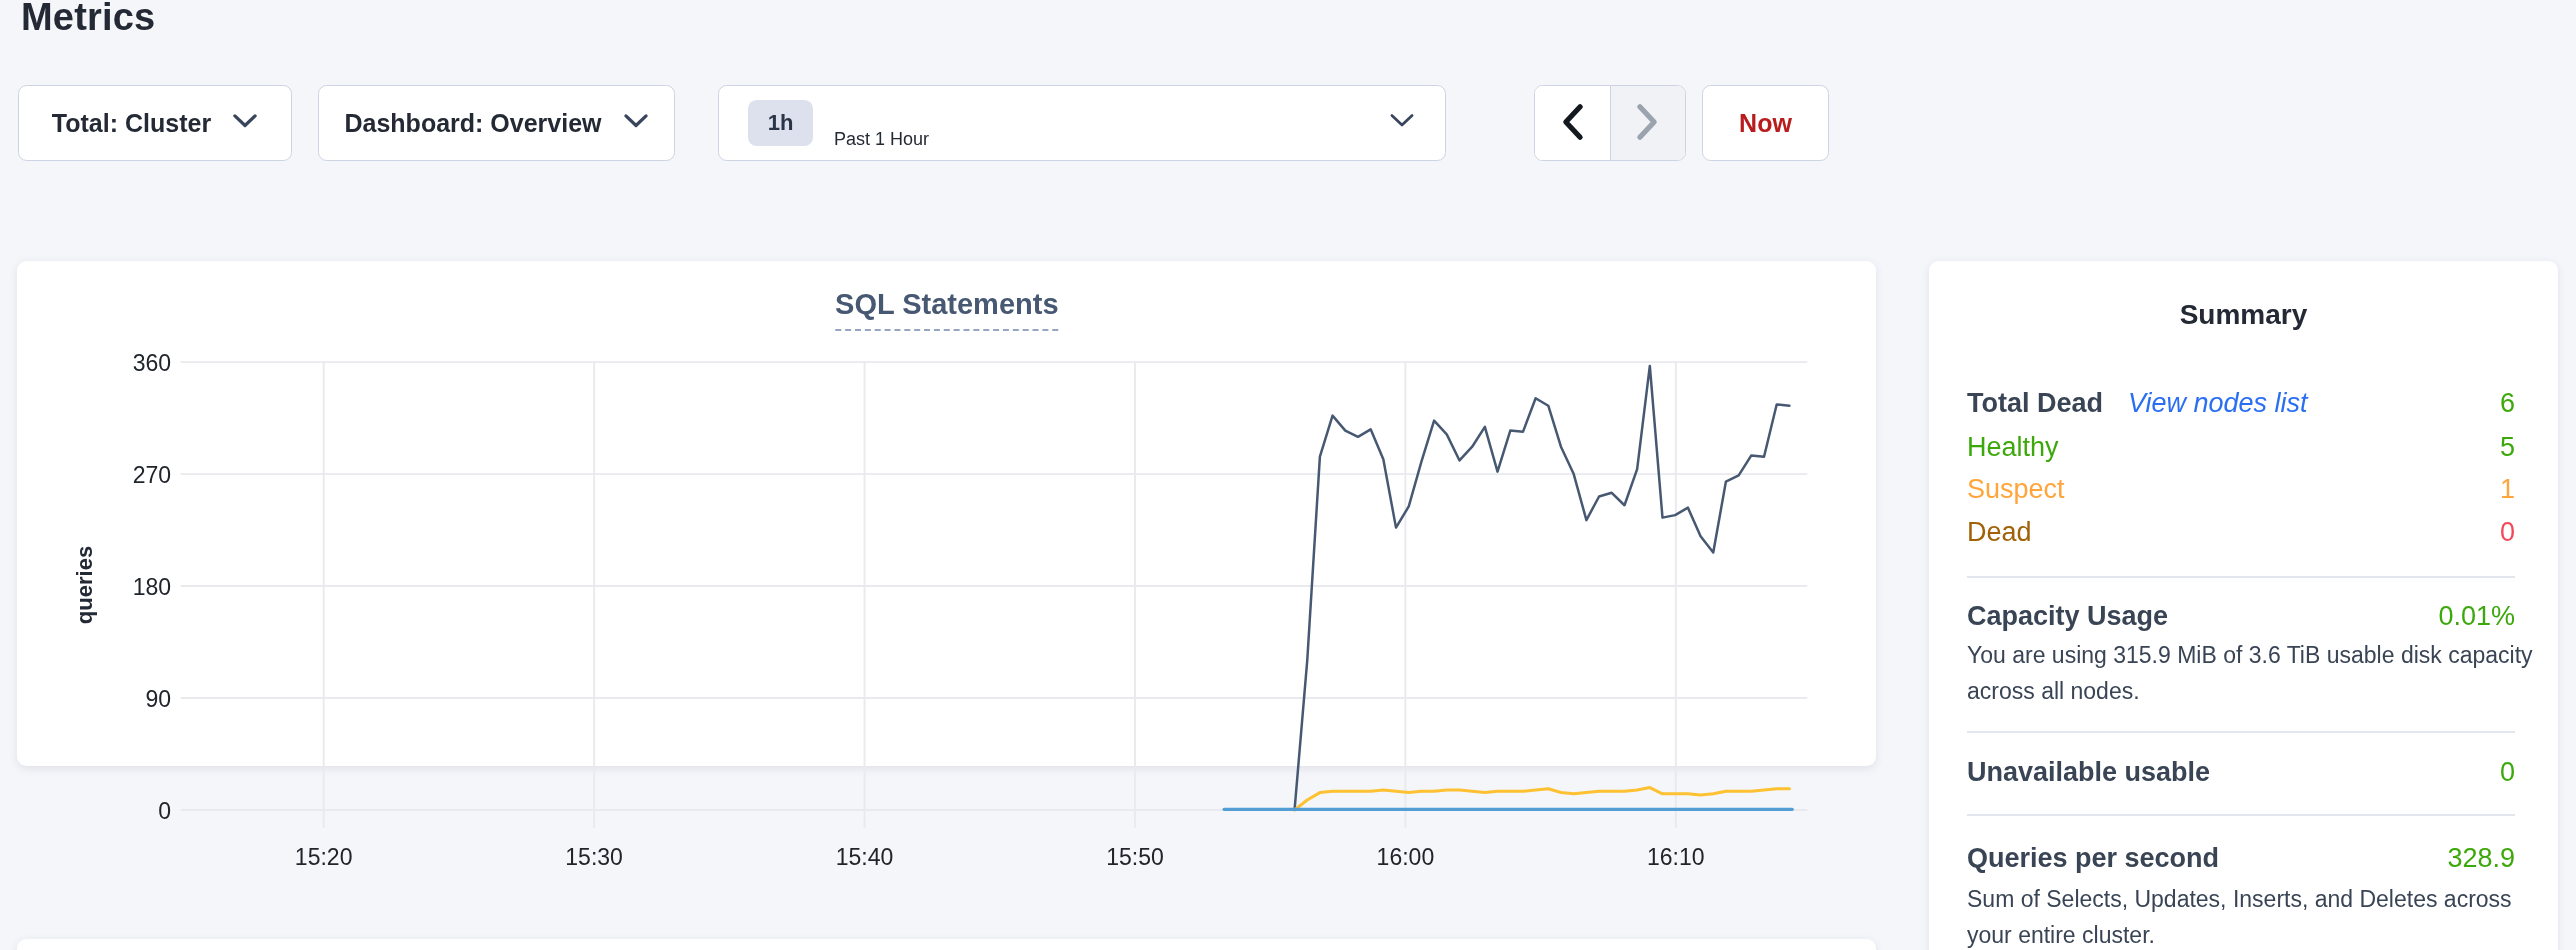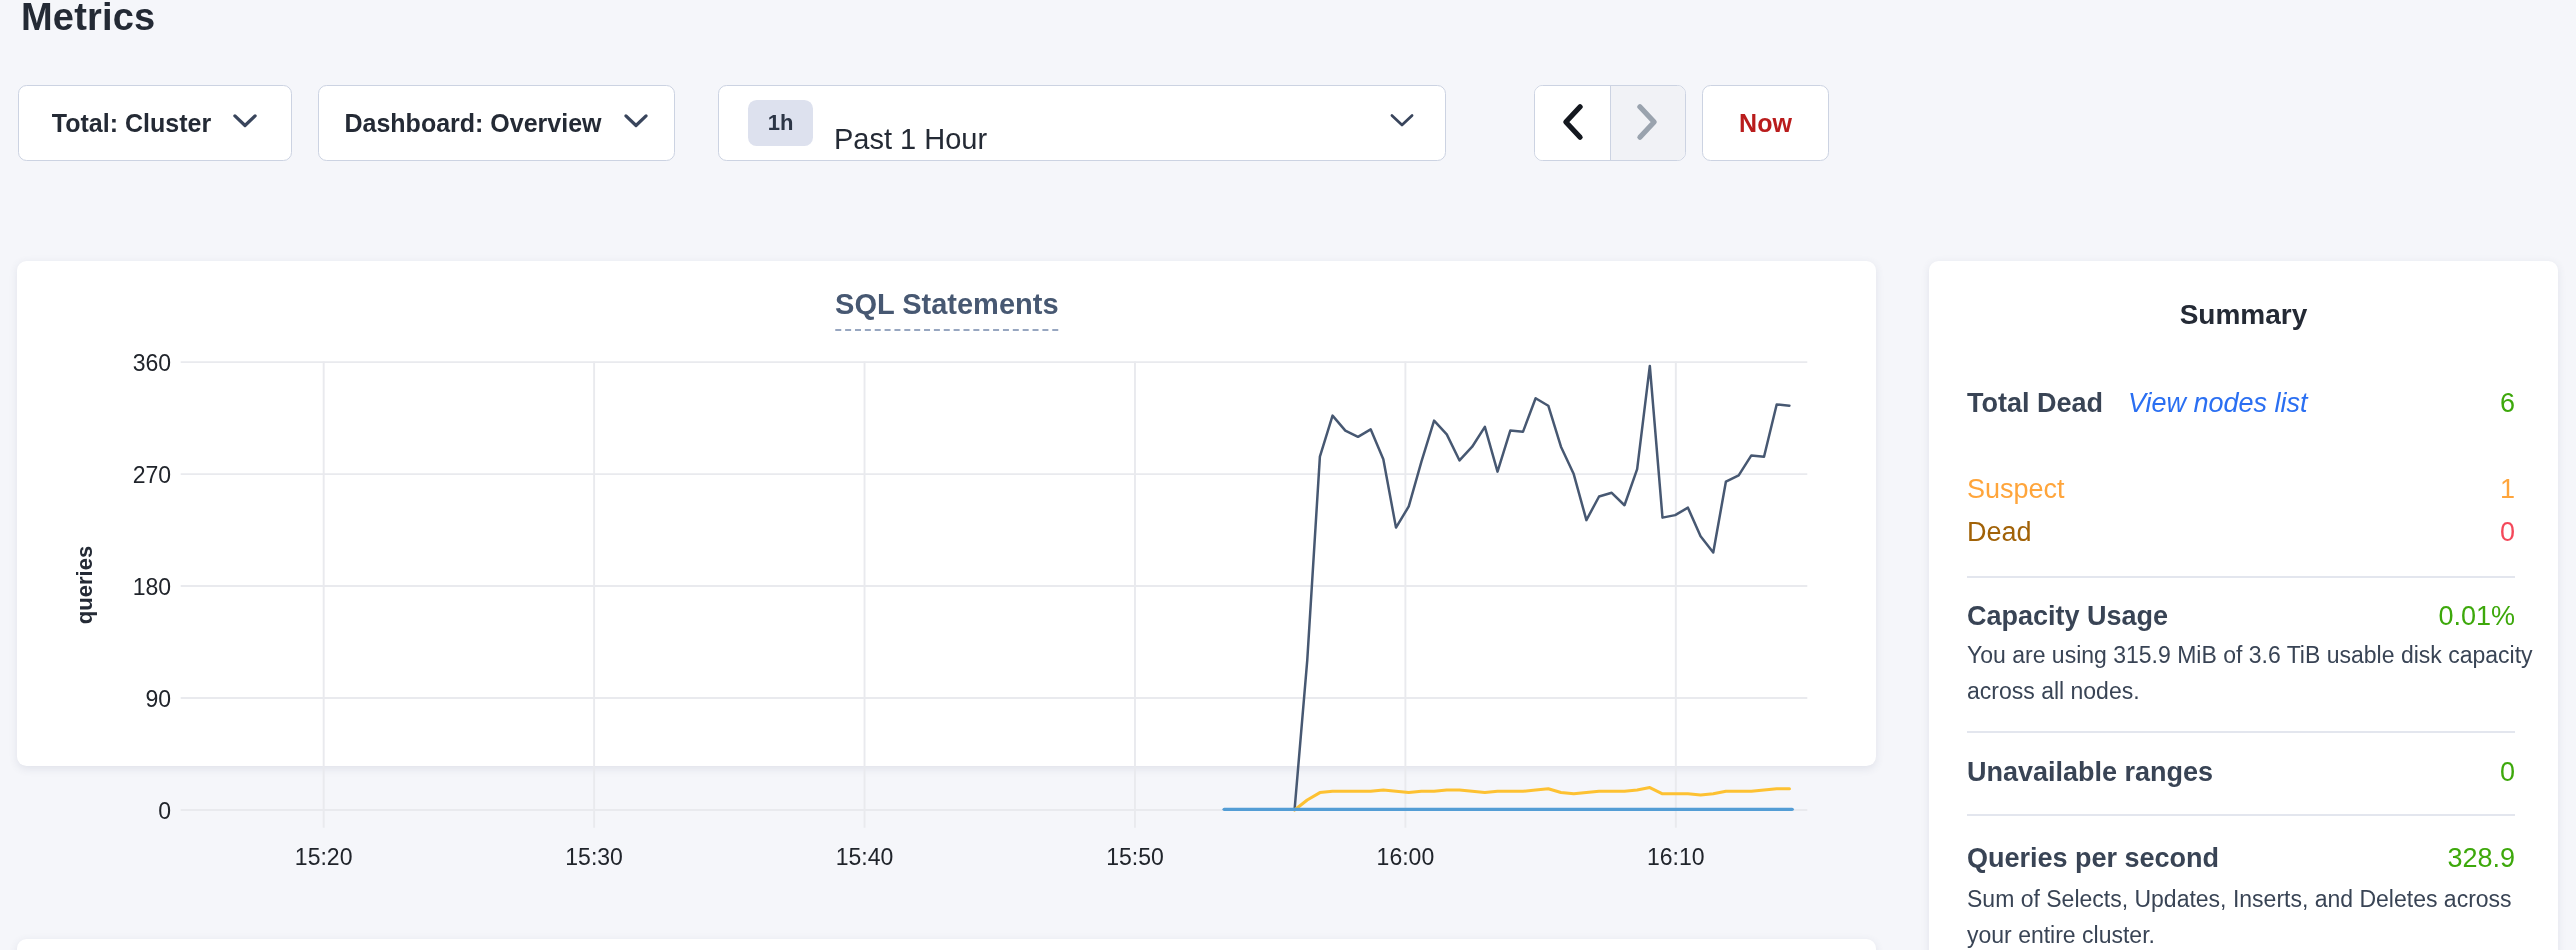--- a/index.html
+++ b/index.html
@@ -16,21 +16,21 @@
       background:#ffffff; border:1.9px solid #ccd3e2; border-radius:8.6px; }
   .dd { display:flex; align-items:center; justify-content:center; gap:21px; cursor:pointer; }
   .dd-label { font-size:25px; font-weight:bold; color:#242a35; }
   .dd-graph { left:18px; width:274px; }
   .dd-dashboard { left:318px; width:357px; }
 
   .timepicker { left:718px; width:728px; display:flex; align-items:center; cursor:pointer; }
   .tp-badge { margin-left:29px; width:65px; height:46px; background:#dde1ee; border-radius:8.6px;
               display:flex; align-items:center; justify-content:center;
               font-size:22px; font-weight:bold; color:#2c3546; }
-  .tp-label { margin-left:21px; font-size:29px; color:#242a35;margin-top:32px; }
+  .tp-label { margin-left:21px; font-size:18px; color:#242a35;margin-top:32px; }
   .tp-chevron { margin-left:auto; margin-right:31px; }
 
   .nav-group { left:1534px; width:152px; padding:0; display:flex; overflow:hidden; }
   .nav-btn { flex:1; border:none; display:flex; align-items:center; justify-content:center;
              background:#ffffff; cursor:pointer; }
   .nav-btn.next { background:#f1f2f6; border-left:1.9px solid #ccd3e2; cursor:default; }
 
   .now-btn { left:1702px; width:127px; display:flex; align-items:center; justify-content:center;
              font-size:25px; font-weight:bold; color:#b91c1c; cursor:default; }
 
@@ -151,41 +151,45 @@
   <div class="peek-card"></div>
 
   <aside class="summary-card">
     <h2 class="summary-title">Summary</h2>
 
     <div class="srow" style="top:121px">
       <span class="slabel-strong">Total Dead</span>
       <a class="slink" style="color: rgb(42, 111, 242);">View nodes list</a>
       <span class="sval" style="color: rgb(61, 168, 11);">6</span>
     </div>
+    <div class="srow" style="top:165px">
+      <span style="color: rgb(61, 168, 11);">Healthy</span>
+      <span class="sval" style="color: rgb(61, 168, 11);">5</span>
+    </div>
     <div class="srow" style="top:207px">
       <span style="color: rgb(255, 165, 59);">Suspect</span>
       <span class="sval" style="color: rgb(255, 165, 59);">1</span>
     </div>
     <div class="srow" style="top:250px">
       <span style="color: #a16207;">Dead</span>
       <span class="sval" style="color: rgb(244, 72, 90);">0</span>
     </div>
 
     <div class="sdivider" style="top:315px"></div>
 
     <div class="srow" style="top:334px">
       <span class="slabel-strong">Capacity Usage</span>
       <span class="sval" style="color: rgb(61, 168, 11);">0.01%</span>
     </div>
     <p class="sdesc" style="top:376px">You are using 315.9 MiB of 3.6 TiB usable disk capacity across all nodes.</p>
 
     <div class="sdivider" style="top:470px"></div>
 
     <div class="srow" style="top:490px">
-      <span class="slabel-strong">Unavailable ranges</span>
+      <span class="slabel-strong">Unavailable usable</span>
       <span class="sval" style="color: rgb(61, 168, 11);">0</span>
     </div>
 
     <div class="sdivider" style="top:553px"></div>
 
     <div class="srow" style="top:576px">
       <span class="slabel-strong">Queries per second</span>
       <span class="sval" style="color: rgb(61, 168, 11);">328.9</span>
     </div>
     <p class="sdesc" style="top:620px">Sum of Selects, Updates, Inserts, and Deletes across your entire cluster.</p>

